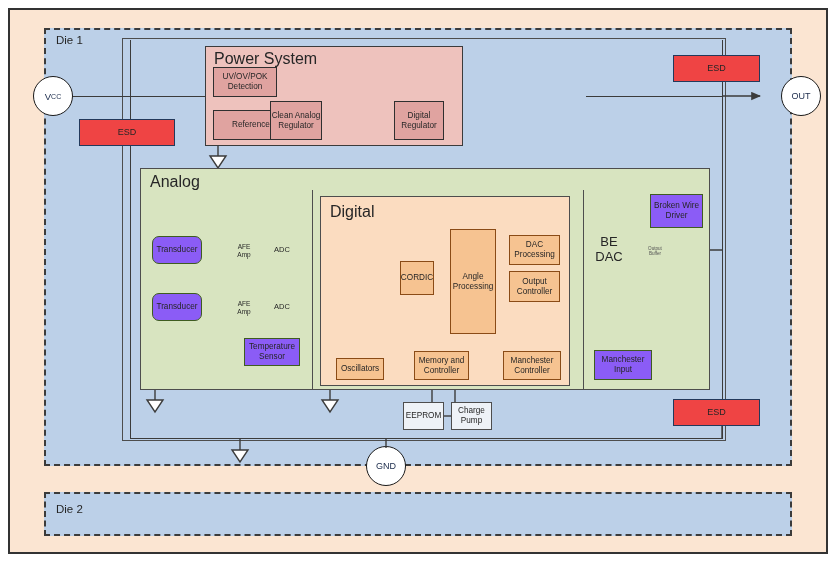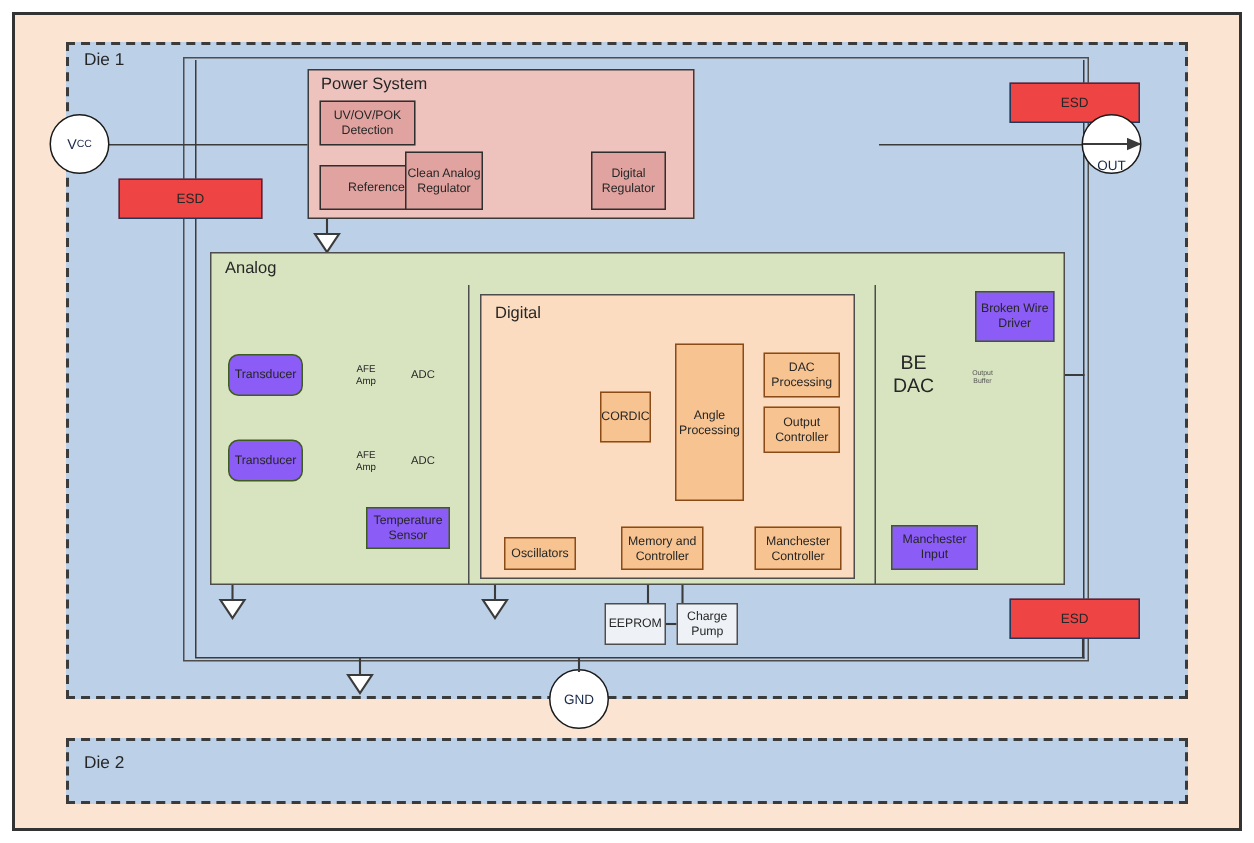--- a/index.html
+++ b/index.html
@@ -34,21 +34,21 @@
   .innerframe{
     border:1px solid #4d4d4d;
     background:transparent;
   }
   
   .grp{border:1px solid #4d4d4d;}
   .grp-power{background:#eec2bd;border-color:#3b3b3b;}
   .grp-analog{background:#d8e4c0;border-color:#4d4d4d;}
   .grp-digital{background:#fbdcc0;border-color:#4d4d4d;}
   .grp-title{
-    position:absolute;font-size:11px;color:#262626;
+    position:absolute;font-size:16px;color:#262626;
   }
   
   .blk{
     position:absolute;box-sizing:border-box;
     display:flex;align-items:center;justify-content:center;
     text-align:center;line-height:1.2;
     font-size:8.2px;color:#262626;
     border:1px solid #3b3b3b;
   }
   .blk-red{background:#e0a3a0;border-color:#2f2f2f;}
@@ -244,21 +244,21 @@
 
   <div class="blk blk-blue" style="left:79px;top:119px;width:96px;height:27px;font-size:9px;">ESD</div>
   <div class="blk blk-blue" style="left:673px;top:55px;width:87px;height:27px;font-size:9px;">ESD</div>
   <div class="blk blk-blue" style="left:673px;top:399px;width:87px;height:27px;font-size:9px;">ESD</div>
 
   <div class="pin" style="left:33px;top:76px;width:40px;height:40px;">
     <span>V</span>
       <span class="sub">CC</span>
   </div>
 
-  <div class="pin" style="left:721px;top:76px;width:40px;height:40px;font-size:9px;align-items:flex-end;">
+  <div class="pin" style="left:781px;top:76px;width:40px;height:40px;font-size:9px;">
     <span>OUT</span>
   </div>
 
   <div class="pin" style="left:366px;top:446px;width:40px;height:40px;font-size:9px;">
     <span>GND</span>
   </div>
 
   <svg class="ov" style="z-index:31;">
     <g stroke="#3b3b3b" stroke-width="1.4" fill="none">
       <path d="M722,96 L760,96" marker-end="url(#ar2)"></path>

